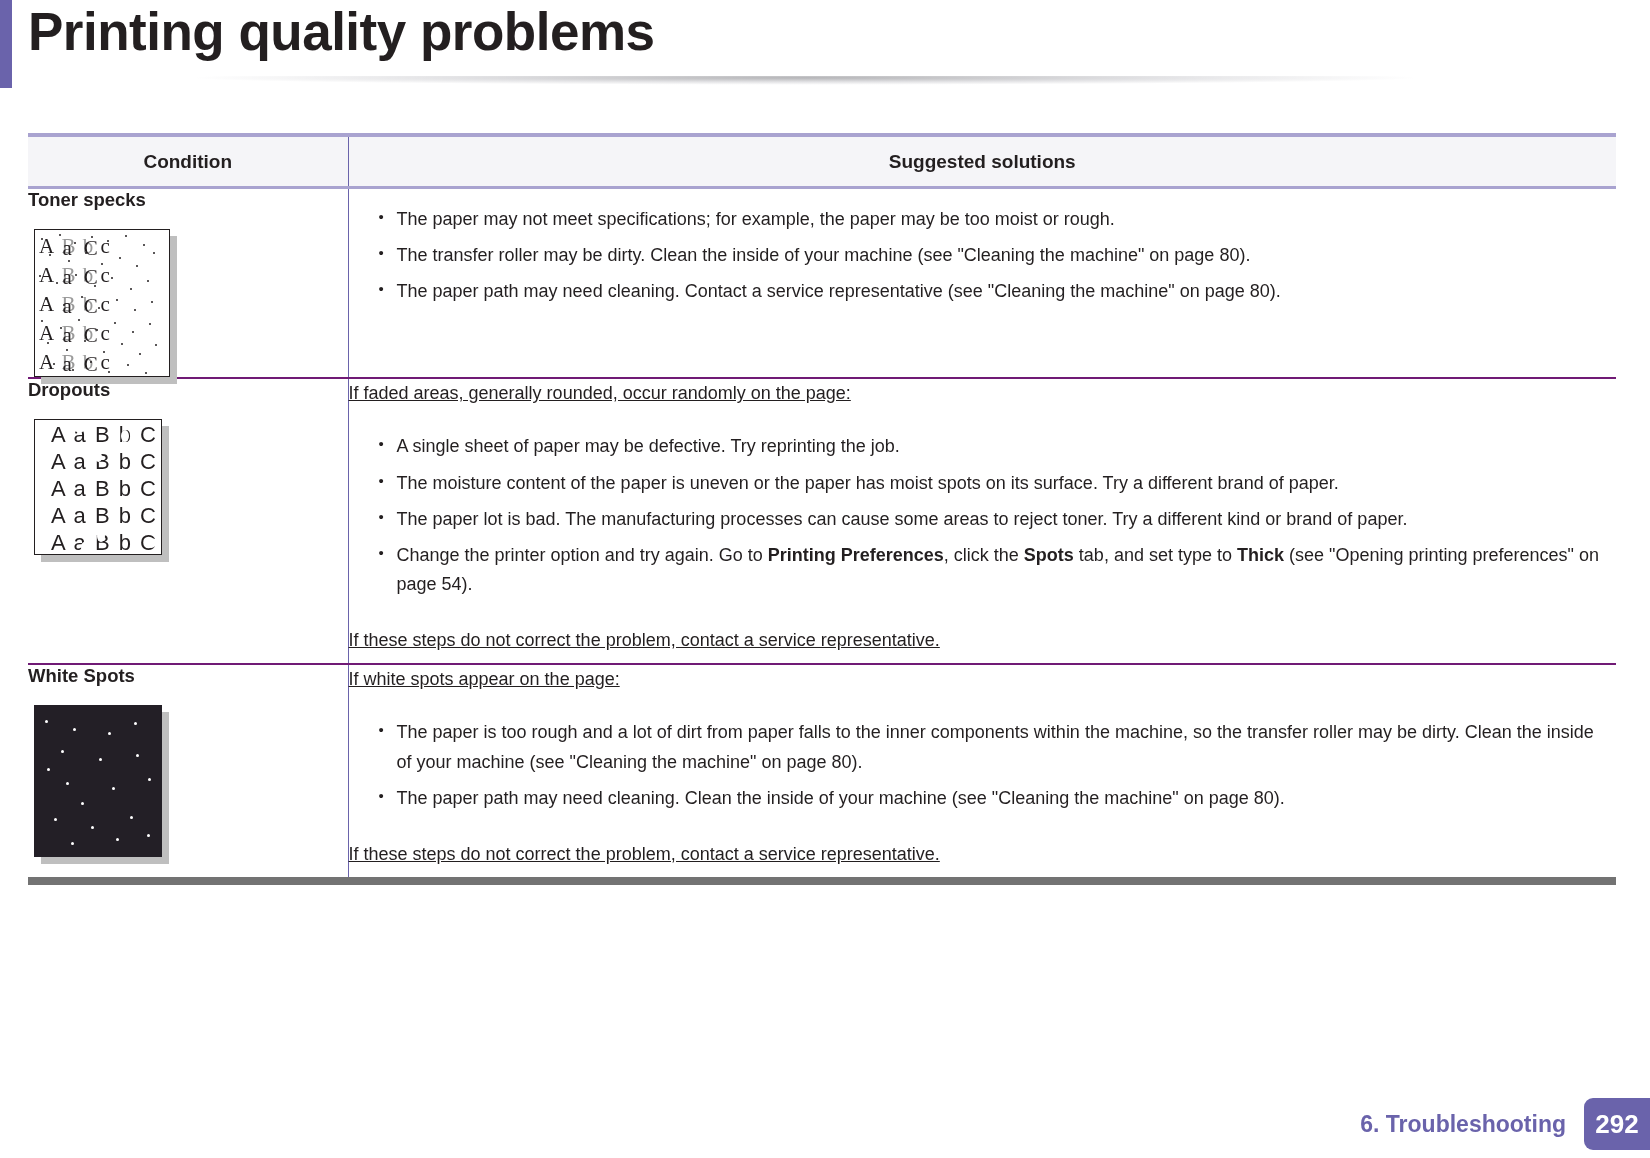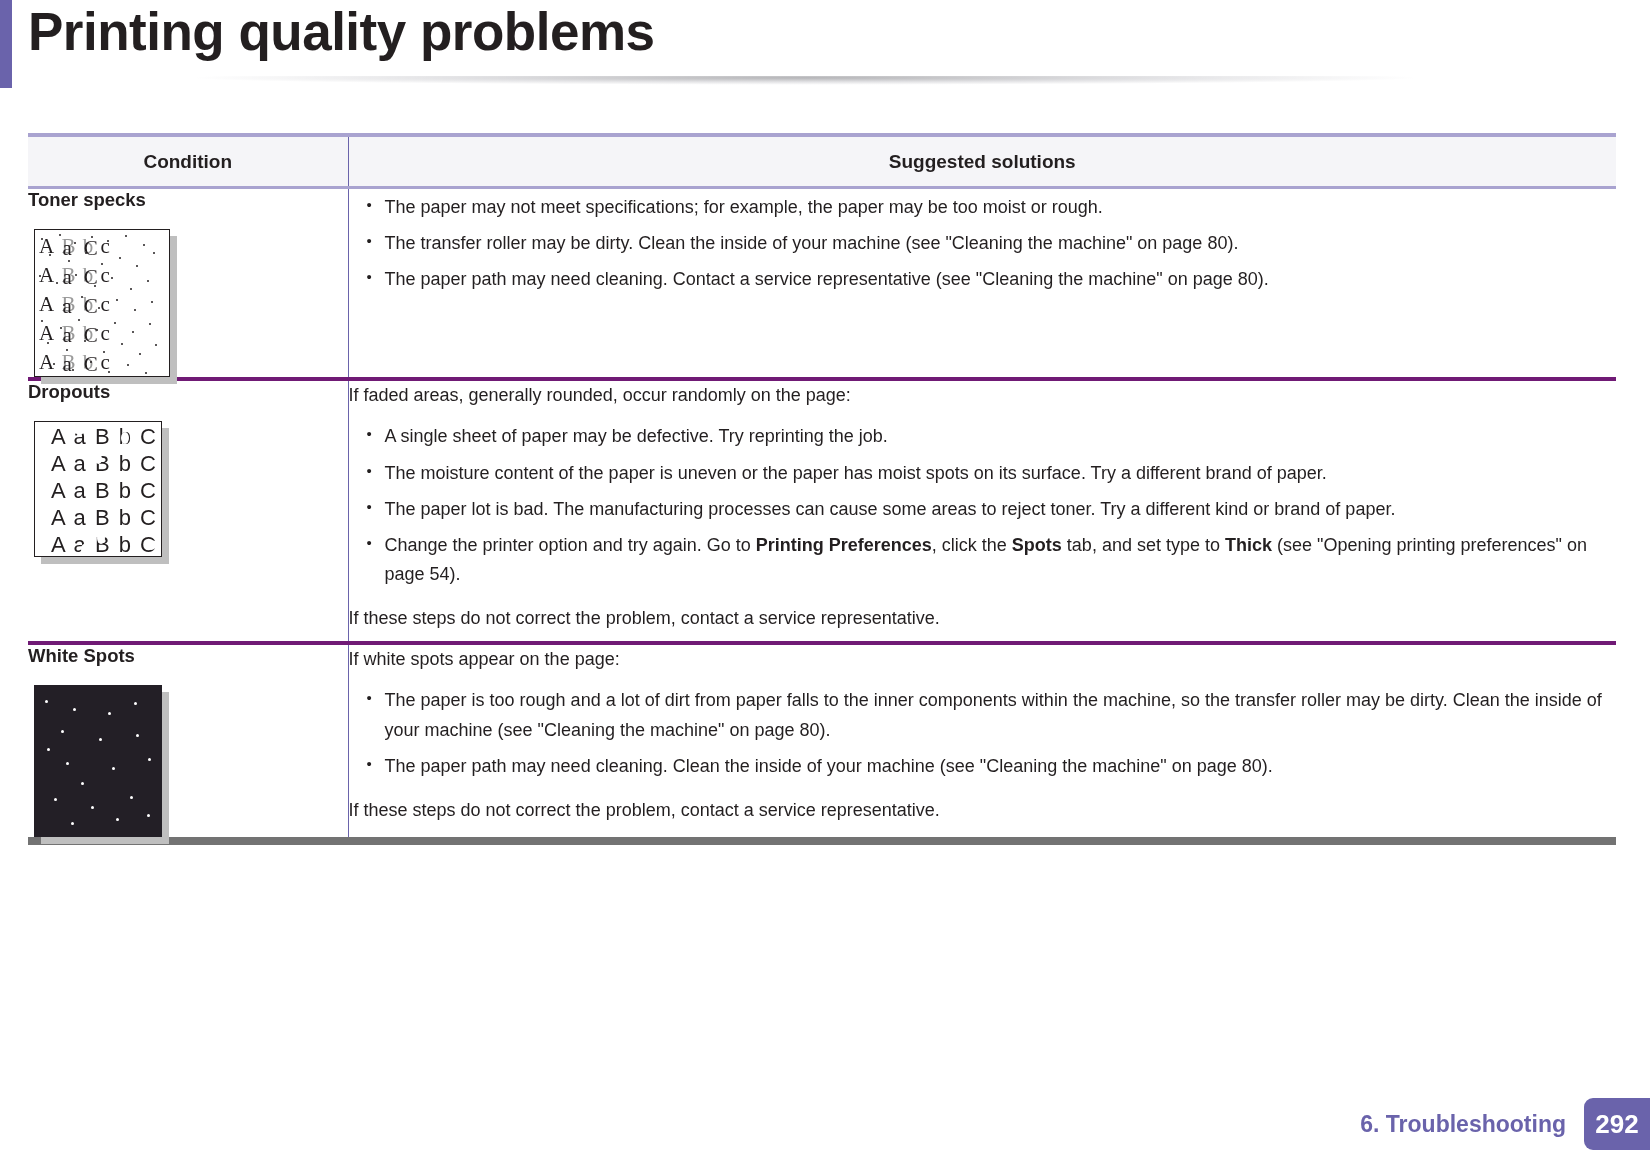--- a/index.html
+++ b/index.html
@@ -66,21 +66,21 @@
     text-align: center;
   }
   .qtable thead th.col-cond {
     border-right: 1px solid #6a63ab;
   }
   .col-cond  { width: 320px; }
   .col-sol   { width: 1268px; }
 
   .qtable tbody td {
     vertical-align: top;
-    border-bottom: 4px solid #701a75;
+    border-bottom: 2px solid #701a75;
     padding: 0;
   }
   .qtable tbody tr:last-child td {
     border-bottom: 8px solid #737373;
   }
   .cell-cond {
     border-right: 1px solid #6a63ab;
     padding: 18px 14px 20px 10px;
   }
   .cell-sol {
@@ -93,25 +93,26 @@
     margin: 0 0 18px 0;
     line-height: 1.2;
   }
 
   
   .sol-para {
     font-size: 18px;
     line-height: 1.62;
     color: #231f20;
     margin: 0 0 8px 0;
+    text-decoration: underline;
   }
   .sol-list {
     list-style: none;
     margin: 0 0 6px 0;
-    padding: 4px;
+    padding: 16px;
   }
   .sol-list li {
     position: relative;
     font-size: 18px;
     line-height: 1.62;
     color: #231f20;
     padding-left: 32px;
     margin-bottom: 7px;
   }
   .sol-list li::before {

